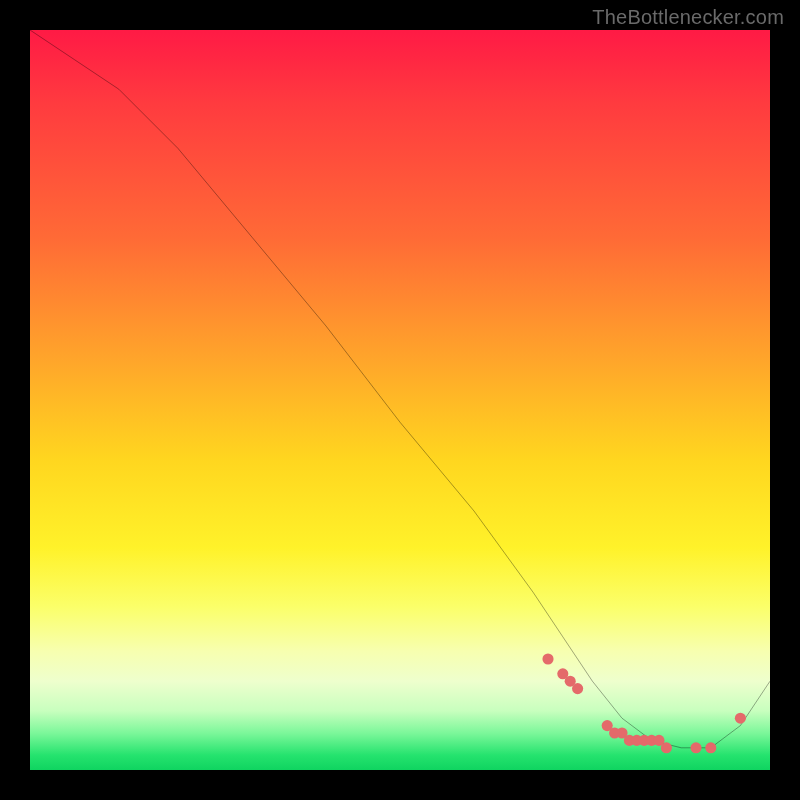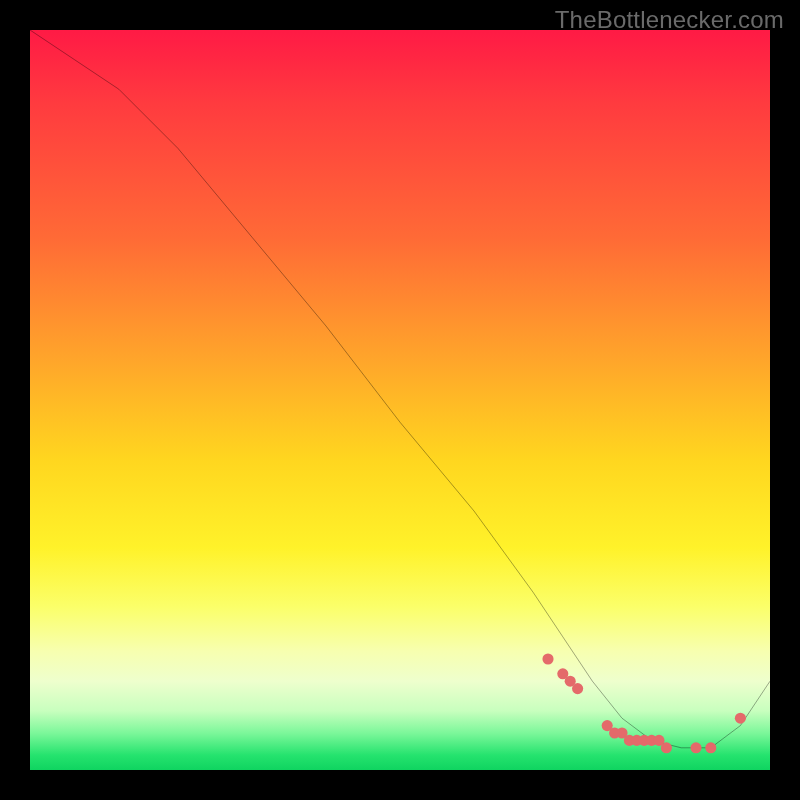--- a/index.html
+++ b/index.html
@@ -15,21 +15,21 @@
     position: relative;
     width: 800px;
     height: 800px;
     background: #000;
   }
   .attribution {
     position: absolute;
     top: 6px;
     right: 16px;
     color: #6a6a6a;
-    font-size: 24px;
+    font-size: 20px;
     letter-spacing: 0.2px;
     font-weight: 500;
   }
   .plot-area {
     position: absolute;
     left: 30px;
     top: 30px;
     width: 740px;
     height: 740px;
     

